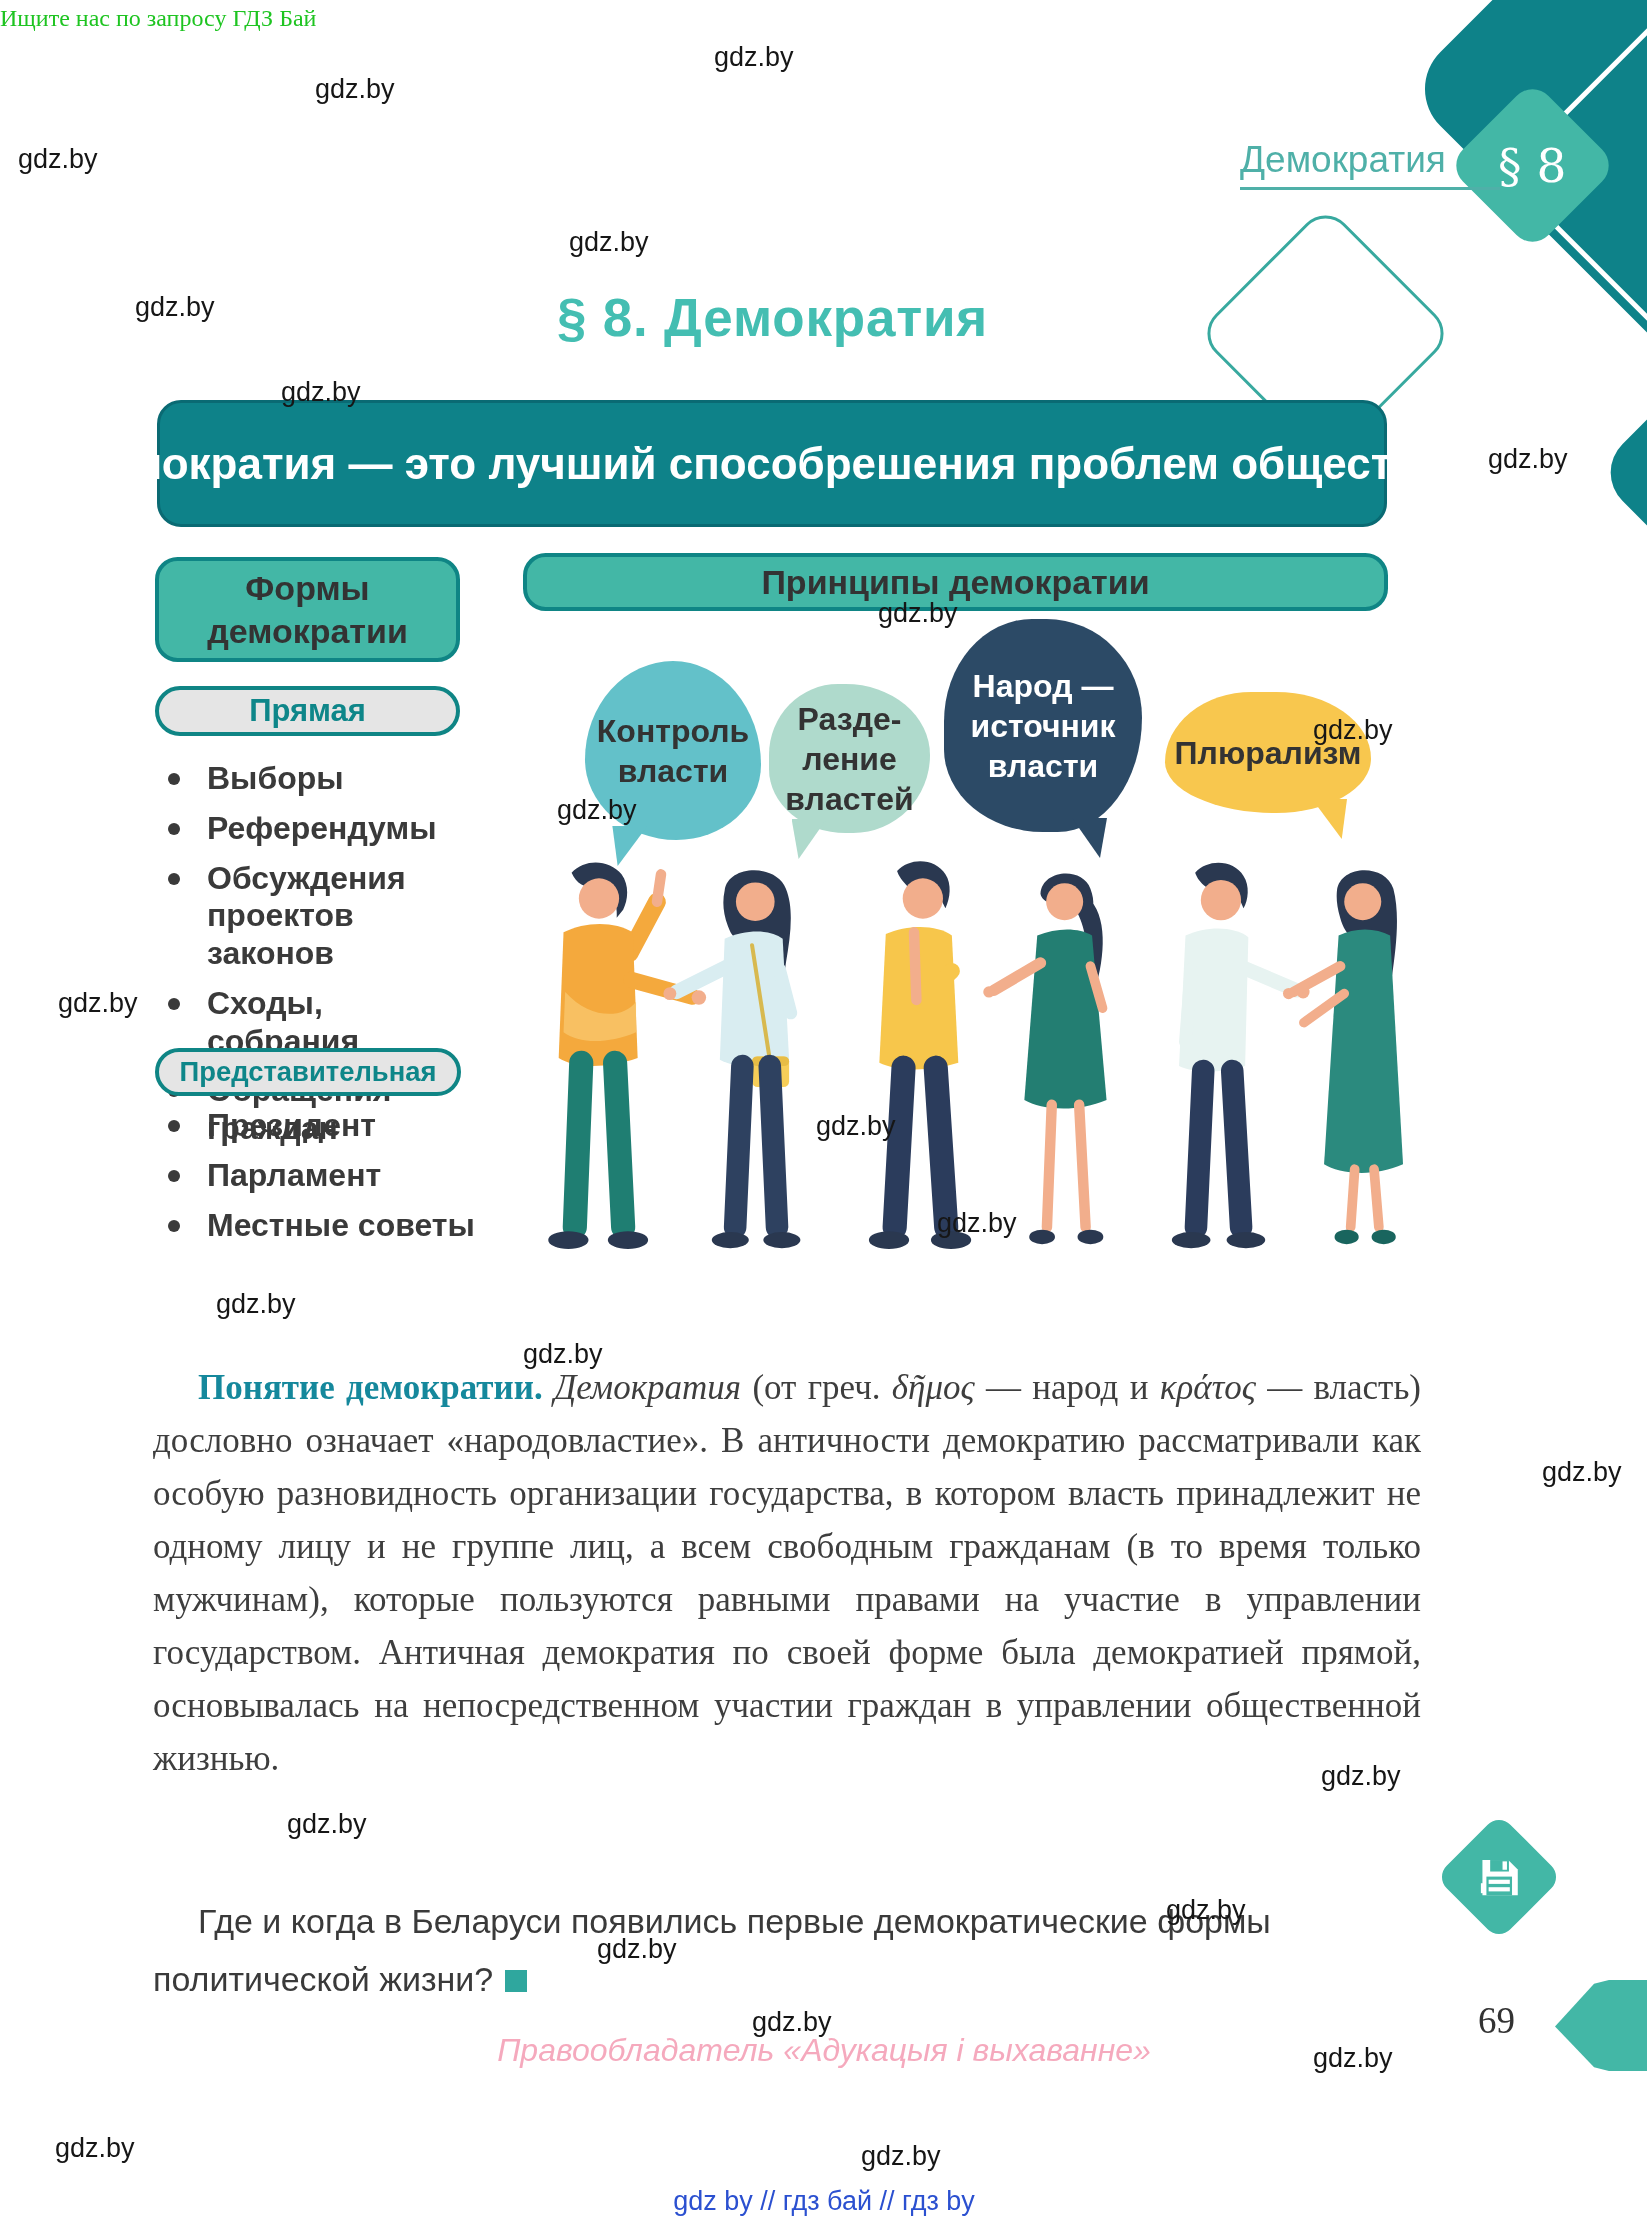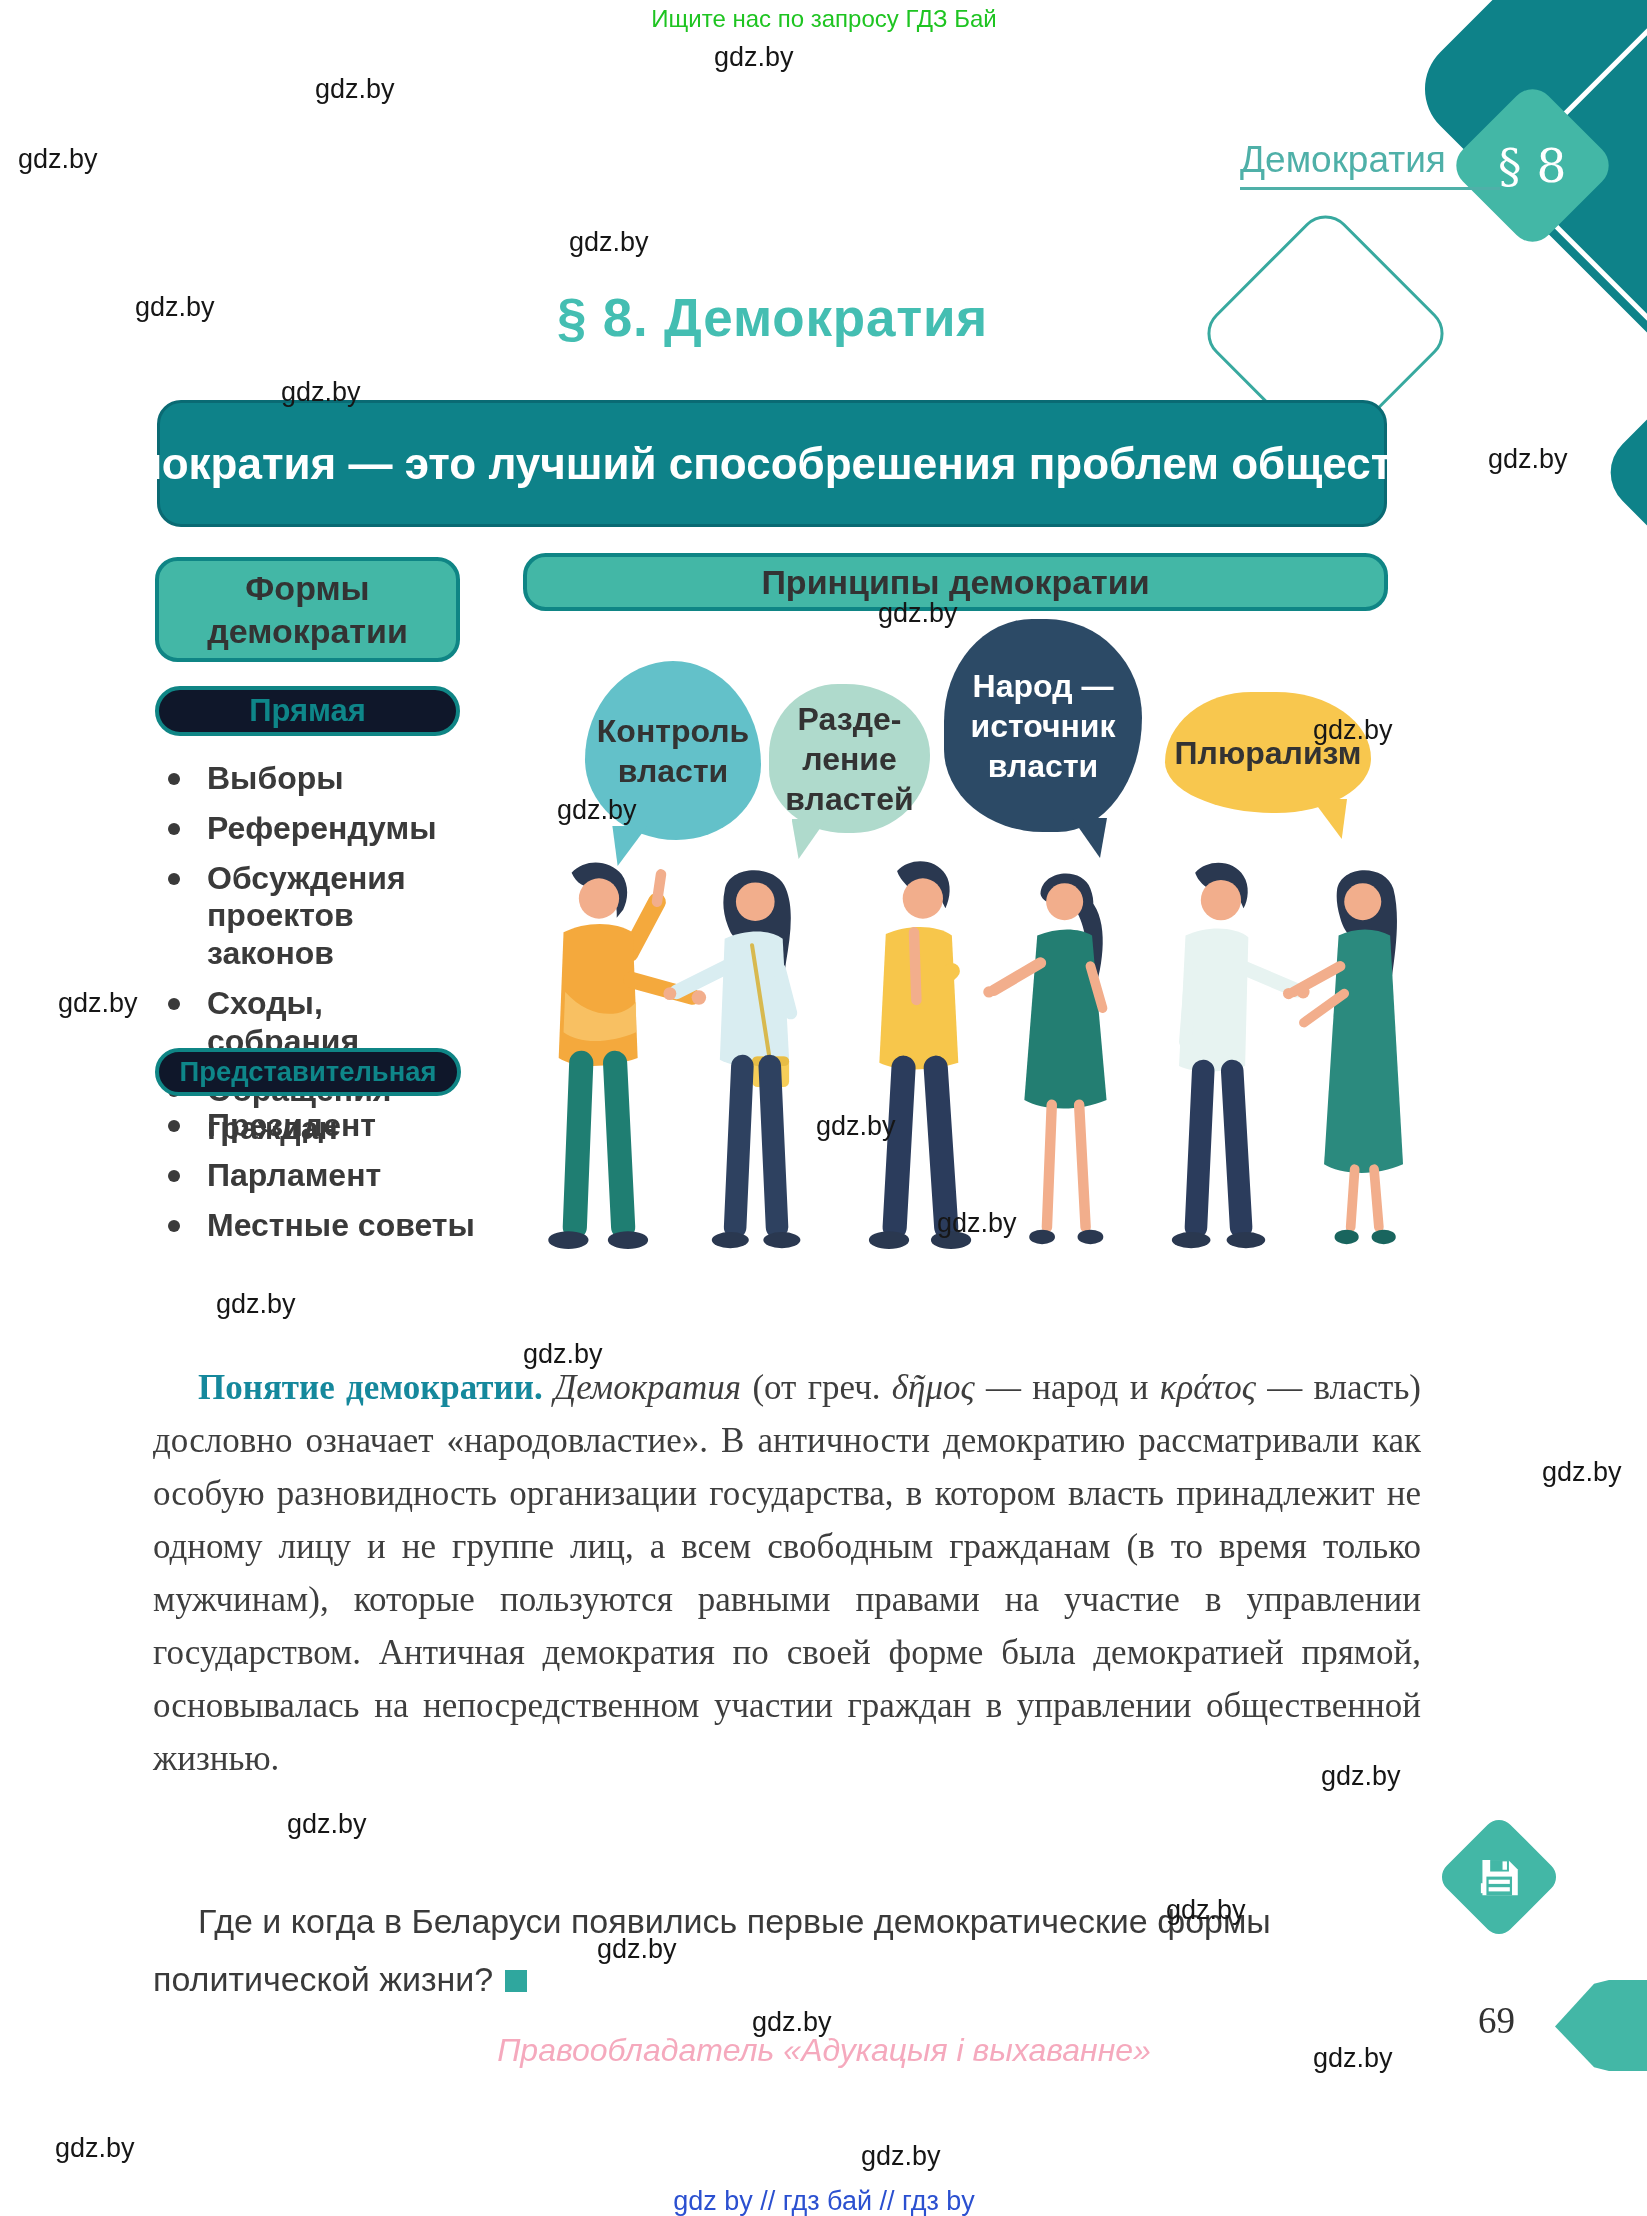--- a/index.html
+++ b/index.html
@@ -17,21 +17,21 @@
     --blue:#2B50D0;
     --green:#1EC421;
     --skin:#F2AE8C;
     --hair:#2A3850;
   }
   html,body{margin:0;padding:0;}
   body{width:1648px;height:2216px;background:#fff;font-family:"Liberation Sans",sans-serif;}
   .page{position:relative;width:1648px;height:2216px;overflow:hidden;background:#fff;}
 
   .wm{position:absolute;font-size:27px;color:#161616;white-space:nowrap;z-index:40;}
-  .promo{position:absolute;top:4.8px;left:0;width:100%;text-align:center;font-size:24px;color:var(--green);z-index:41;}
+  .promo{position:absolute;top:4.8px;left:0;width:100%;font-size:24px;color:var(--green);z-index:41;font-family:Liberation Serif, serif;}
 
   
   .rb{position:absolute;transform:rotate(45deg);}
   .rb-big1{left:1507px;top:-161px;width:500px;height:500px;background:var(--teal-dark);border-radius:52px;z-index:1;}
   .rb-big2{left:1661px;top:311px;width:323px;height:323px;background:var(--teal-dark);border-radius:40px;z-index:1;}
   .rb-outline-white{left:1573px;top:0px;width:339px;height:339px;border:5.6px solid #fff;border-radius:45px;z-index:2;background:transparent;}
   .rb-outline-teal{left:1234px;top:242px;width:177px;height:177px;border:3.2px solid #38A99F;border-radius:27.4px;z-index:0;background:transparent;}
   .rb-diamond{left:1472px;top:105px;width:121px;height:121px;background:var(--teal-mid);border-radius:22.6px;z-index:3;display:flex;align-items:center;justify-content:center;}
   .rb-diamond span{transform:rotate(-45deg);font-family:"DejaVu Serif",serif;font-size:47px;color:#fff;white-space:nowrap;}
   .rb-chapter{position:absolute;left:1240px;top:139px;font-size:37px;color:#4FB0A8;z-index:3;}
@@ -39,21 +39,21 @@
 
   .page-title{position:absolute;left:153px;top:287px;width:1239px;text-align:center;font-size:53px;font-weight:bold;color:var(--title-teal);letter-spacing:0.8px;}
 
   .question-box{position:absolute;left:157px;top:400px;width:1230px;height:127px;background:var(--teal-dark);border:3.2px solid #0A6A73;border-radius:24px;box-sizing:border-box;display:flex;flex-direction:row;align-items:center;justify-content:center;z-index:3;}
   .question-box div{color:#fff;font-weight:bold;font-size:44px;line-height:1.35;white-space:nowrap;}
 
   .hdr-box{position:absolute;background:var(--teal-mid);border:4px solid var(--teal-border);border-radius:22.6px;box-sizing:border-box;display:flex;flex-direction:column;align-items:center;justify-content:center;color:#333;font-weight:bold;}
   .forms-hdr{left:155px;top:557px;width:305px;height:105px;font-size:34px;line-height:1.25;}
   .principles-hdr{left:523px;top:553px;width:865px;height:58px;font-size:34px;}
 
-  .pill{position:absolute;background:#0f172a;border:4px solid var(--teal-border);border-radius:26px;box-sizing:border-box;display:flex;align-items:center;justify-content:center;color:#0E8689;font-weight:bold;}
+  .pill{position:absolute;background:#e5e5e5;border:4px solid var(--teal-border);border-radius:26px;box-sizing:border-box;display:flex;align-items:center;justify-content:center;color:#0E8689;font-weight:bold;}
   .pill-direct{left:155px;top:686px;width:305px;height:50px;font-size:31px;}
   .pill-repr{left:155px;top:1048px;width:306px;height:48px;font-size:27.4px;}
 
   ul.plist{position:absolute;left:160px;width:323px;margin:0;padding:0;list-style:none;}
   .plist-direct{top:760px;}
   .plist-repr{top:1107px;}
   ul.plist li{position:relative;padding-left:47px;margin-bottom:12px;font-size:32px;line-height:1.18;font-weight:bold;color:var(--txt);}
   ul.plist li::before{content:"";position:absolute;left:8px;top:13px;width:12px;height:12px;border-radius:50%;background:var(--txt);}
 
   .bubble{position:absolute;display:flex;flex-direction:column;align-items:center;justify-content:center;text-align:center;font-weight:bold;font-size:32px;line-height:1.25;color:#333;z-index:2;}

